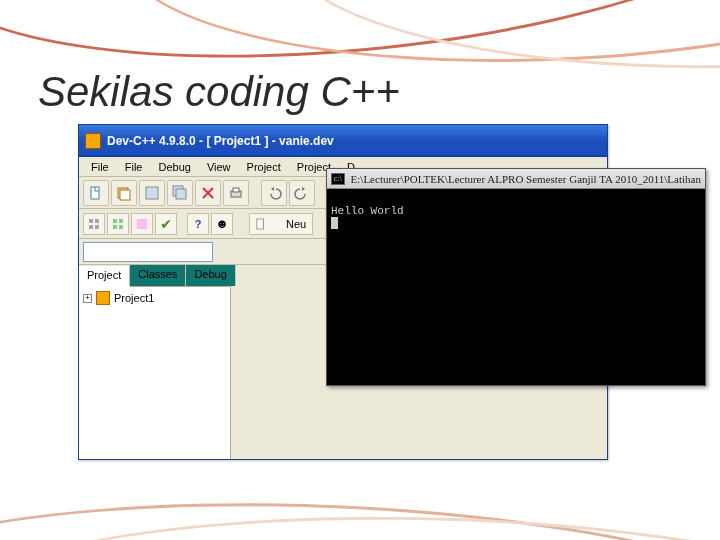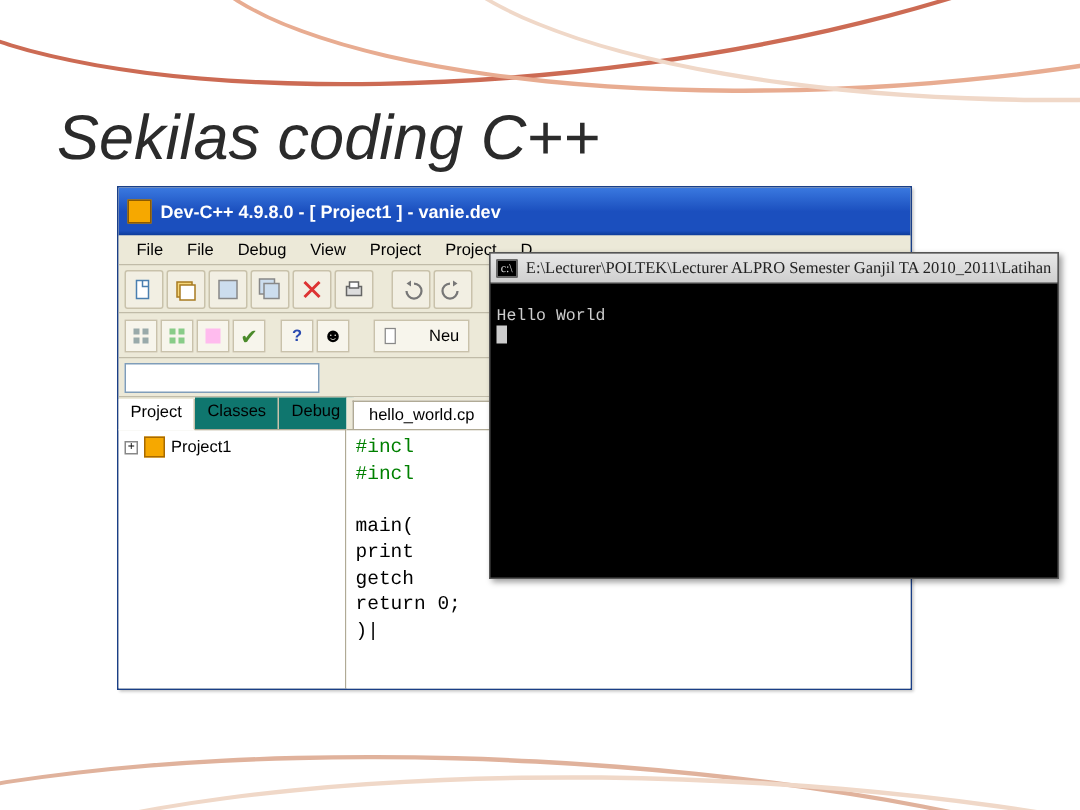--- a/index.html
+++ b/index.html
@@ -201,33 +201,20 @@
       </div>
       <div class="tree">
         <div class="tree-row">
           <span class="plusbox">+</span>
           <span class="prj-icon"></span>
           <span>Project1</span>
         </div>
       </div>
     </div>
 
-    <div class="editor-wrap">
-      <div class="editor-tabs">
-        <span>hello_world.cp</span>
-      </div>
-      <div class="editor"><span class="kw-green">#incl</span>
-<span class="kw-green">#incl</span>
-<span></span>
-<span>main(</span>
-<span>print</span>
-<span>getch</span>
-<span>return 0;</span>
-<span>)|</span></div>
-    </div>
   </div>
 </div>
 
 <div class="console">
   <div class="console-title">
     <span class="cicon">c:\</span>
     <span style="white-space:nowrap;overflow:hidden;">E:\Lecturer\POLTEK\Lecturer ALPRO Semester Ganjil TA 2010_2011\Latihan cp</span>
   </div>
   <div class="console-body">
     <span>Hello World</span><br>

